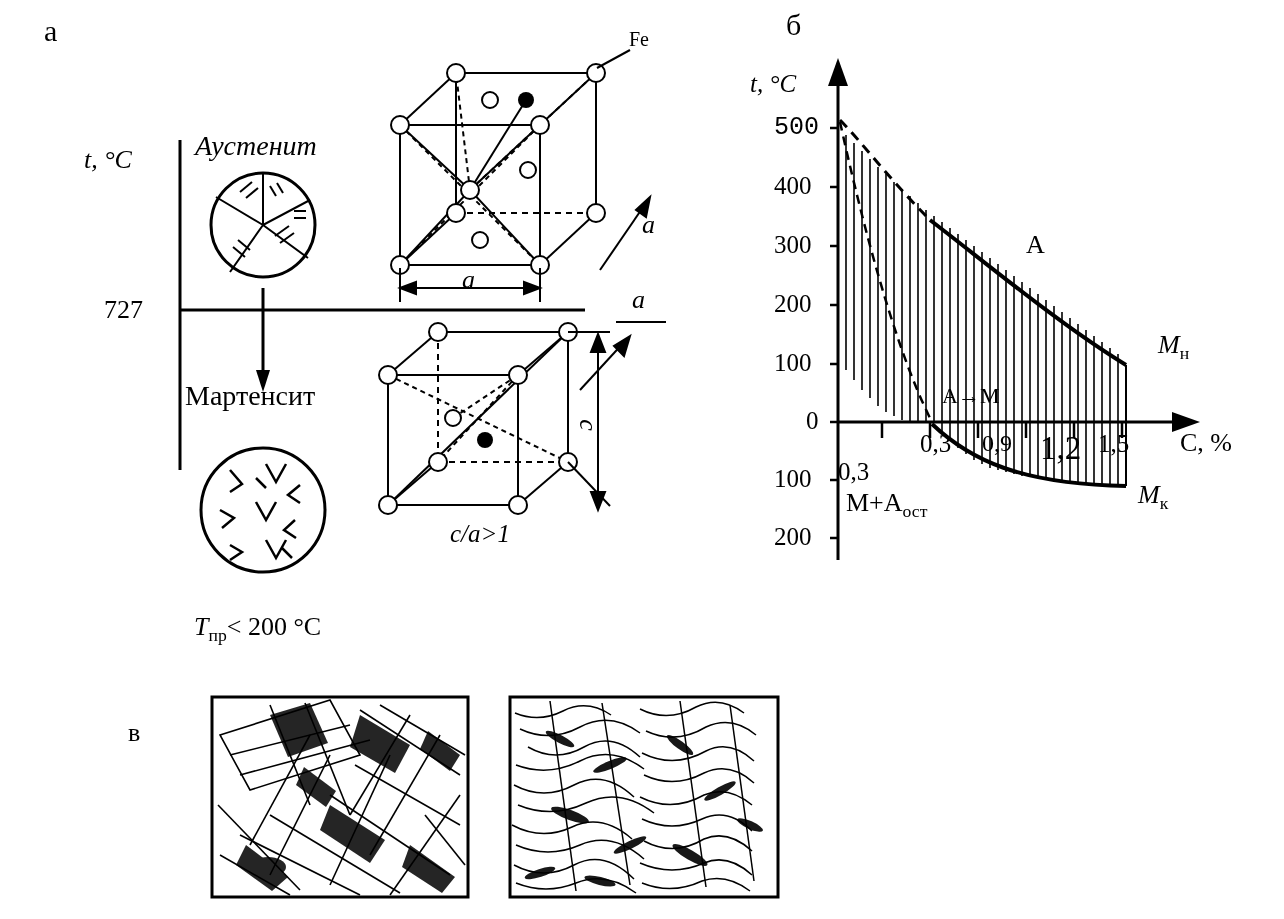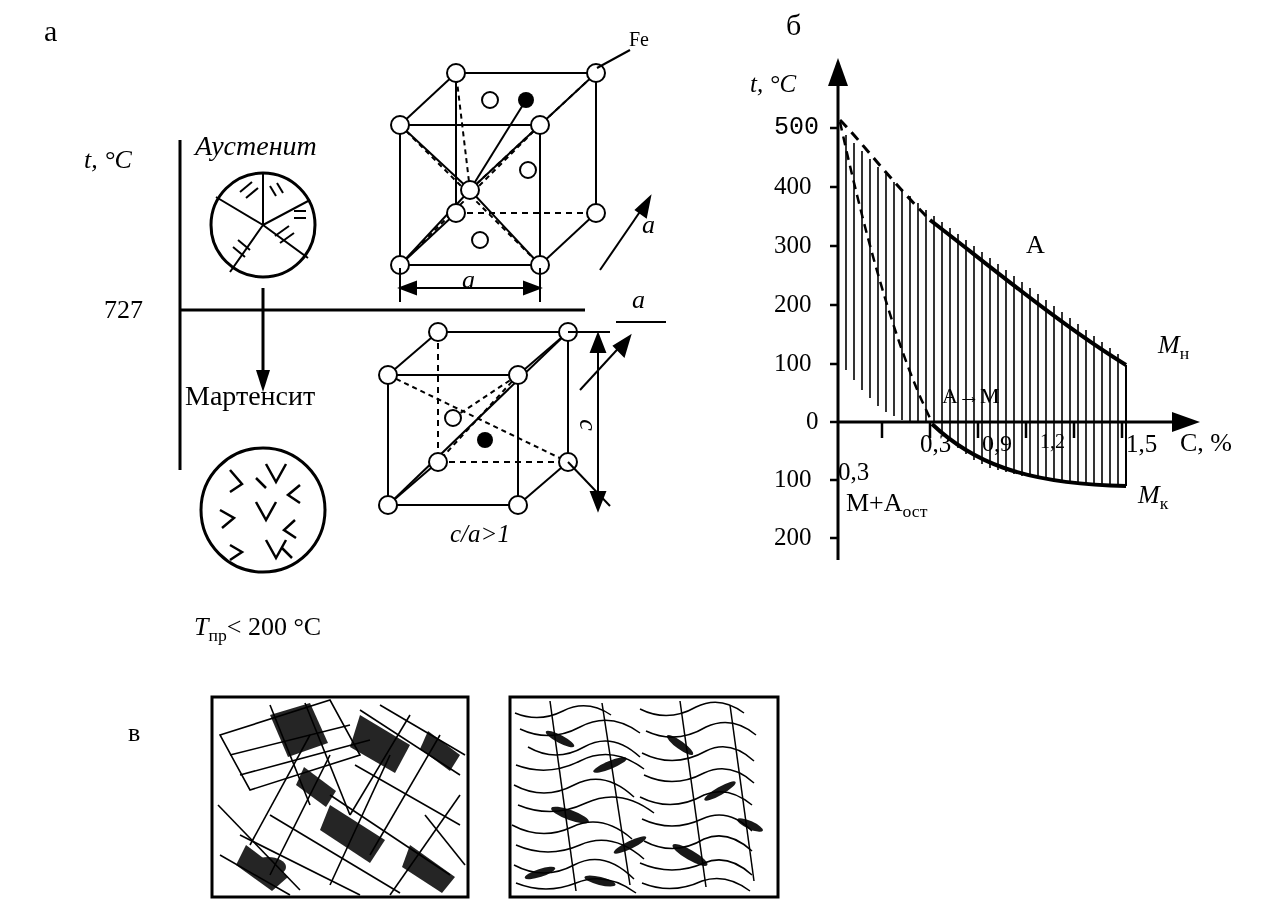--- a/index.html
+++ b/index.html
@@ -268,22 +268,22 @@
   <div class="abs lbl" style="left:14px; top:250px; font-size:25px;">200</div>
   <div class="abs lbl" style="left:14px; top:309px; font-size:25px;">100</div>
   <div class="abs lbl" style="left:46px; top:367px; font-size:25px;">0</div>
 
   <div class="abs lbl" style="left:14px; top:425px; font-size:25px;">100</div>
   <div class="abs lbl" style="left:14px; top:483px; font-size:25px;">200</div>
 
   <div class="abs lbl" style="left:78px; top:390px; font-size:25px;margin-top:28px;">0,3</div>
   <div class="abs lbl" style="left:160px; top:390px; font-size:25px;">0,3</div>
   <div class="abs lbl" style="left:222px; top:390px; font-size:24px;">0,9</div>
-  <div class="abs lbl" style="left:280px; top:390px; font-size:20px;">1,2</div>
-  <div class="abs lbl" style="left:338px; top:390px; font-size:25px;margin-left:28px;">1,5</div>
+  <div class="abs lbl" style="left:280px; top:390px; font-size:33px;">1,2</div>
+  <div class="abs lbl" style="left:338px; top:390px; font-size:25px;">1,5</div>
 
   <div class="abs lbl" style="left:266px; top:190px; font-size:26px;">A</div>
   <div class="abs lbl" style="left:182px; top:295px; font-size:22px;margin-top:48px;">A→M</div>
   <div class="abs lbl" style="left:86px; top:448px; font-size:26px;">
     <span>M+A</span><span class="sub">ост</span>
   </div>
 
   <div class="abs lbl" style="left:382px; top:290px; font-size:26px;margin-left:16px;">
     <span class="italic">M</span><span class="sub">н</span>
   </div>

